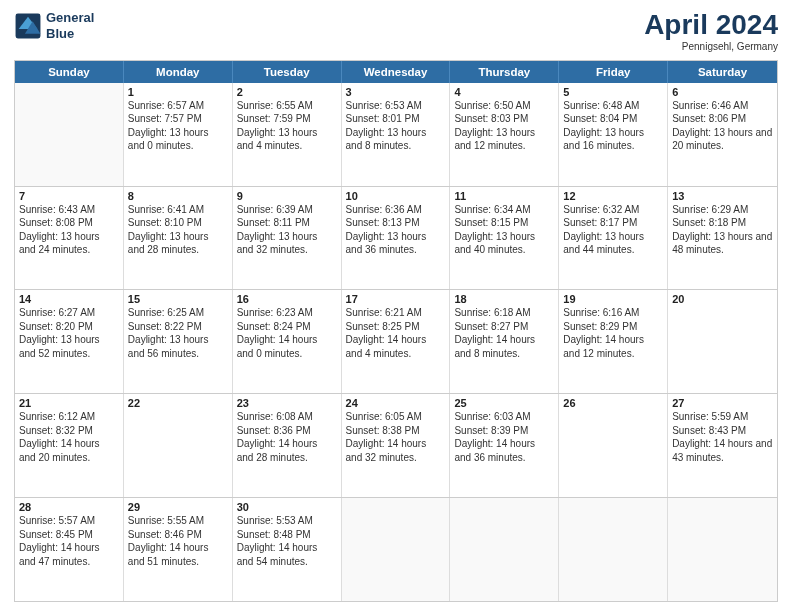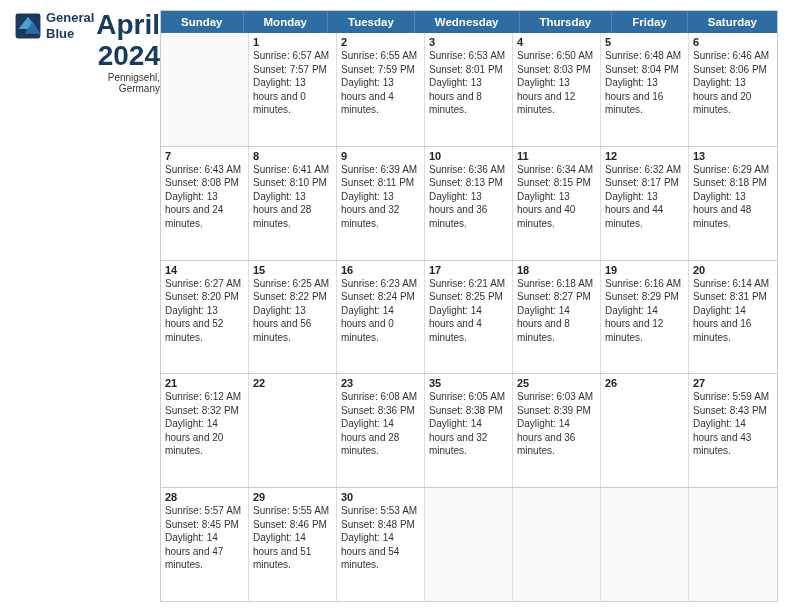--- a/index.html
+++ b/index.html
@@ -8,21 +8,21 @@
       background: #fff;
       width: 792px;
       height: 612px;
       overflow: hidden;
     }
     .page {
       width: 792px;
       height: 612px;
       padding: 10px 14px 10px 14px;
       display: flex;
-      flex-direction: row;
+      flex-direction: column;
     }
     .header {
       display: flex;
       justify-content: space-between;
       align-items: flex-start;
       margin-bottom: 8px;
     }
     .logo {
       display: flex;
       align-items: center;
@@ -218,37 +218,36 @@
           <div class="cal-cell">
             <span class="day-num">18</span>
             <div class="cell-info">Sunrise: 6:18 AM<br>Sunset: 8:27 PM<br>Daylight: 14 hours and 8 minutes.</div>
           </div>
           <div class="cal-cell">
             <span class="day-num">19</span>
             <div class="cell-info">Sunrise: 6:16 AM<br>Sunset: 8:29 PM<br>Daylight: 14 hours and 12 minutes.</div>
           </div>
           <div class="cal-cell">
             <span class="day-num">20</span>
-            <div class="cell-info">Sunrise: 6:14 AM<br>Sunset: 8:31 PM<br>Daylight: 14 hours and 16 minutes.</div>
           </div>
         </div>
         <div class="cal-row">
           <div class="cal-cell">
             <span class="day-num">21</span>
             <div class="cell-info">Sunrise: 6:12 AM<br>Sunset: 8:32 PM<br>Daylight: 14 hours and 20 minutes.</div>
           </div>
           <div class="cal-cell">
             <span class="day-num">22</span>
           </div>
           <div class="cal-cell">
             <span class="day-num">23</span>
             <div class="cell-info">Sunrise: 6:08 AM<br>Sunset: 8:36 PM<br>Daylight: 14 hours and 28 minutes.</div>
           </div>
           <div class="cal-cell">
-            <span class="day-num">35</span>
+            <span class="day-num">24</span>
             <div class="cell-info">Sunrise: 6:05 AM<br>Sunset: 8:38 PM<br>Daylight: 14 hours and 32 minutes.</div>
           </div>
           <div class="cal-cell">
             <span class="day-num">25</span>
             <div class="cell-info">Sunrise: 6:03 AM<br>Sunset: 8:39 PM<br>Daylight: 14 hours and 36 minutes.</div>
           </div>
           <div class="cal-cell">
             <span class="day-num">26</span>
           </div>
           <div class="cal-cell">

